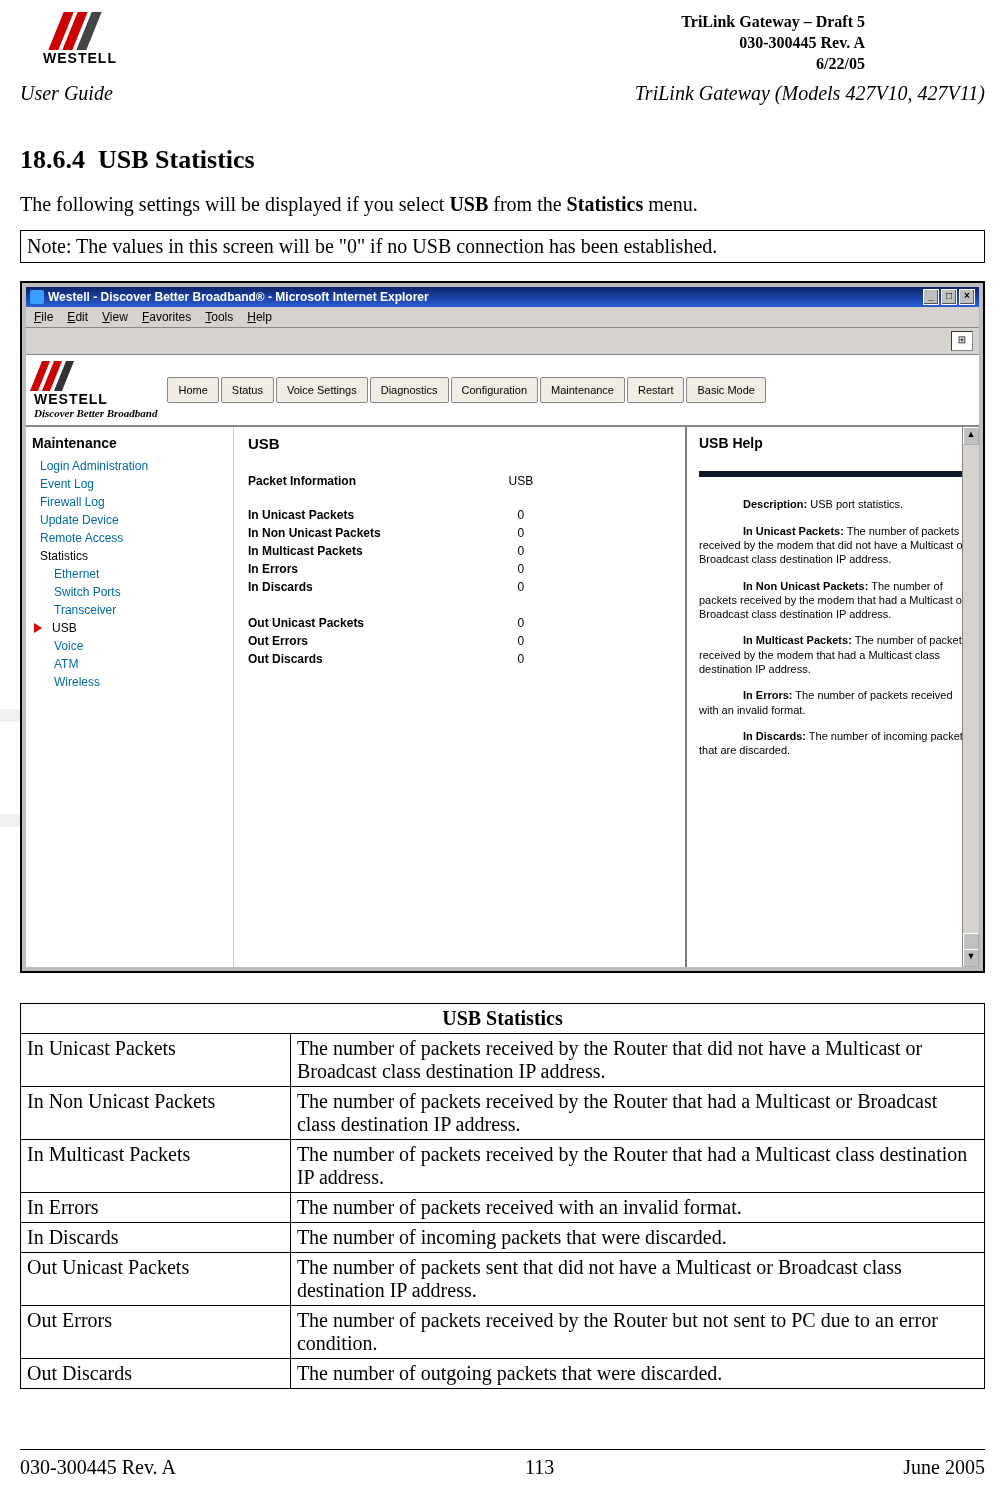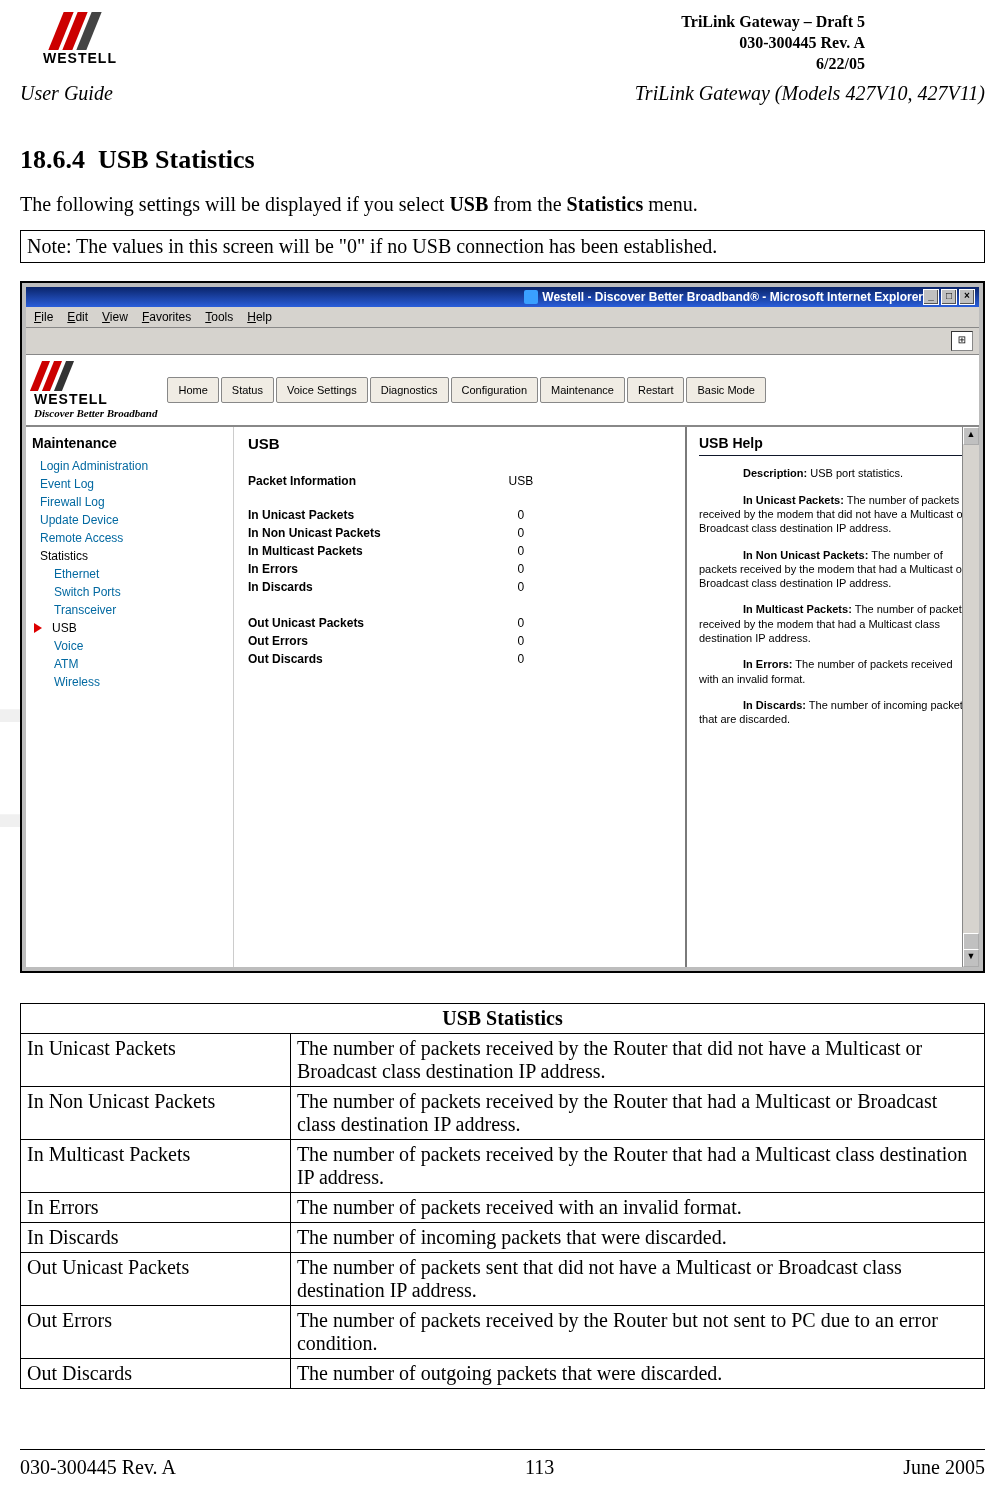--- a/index.html
+++ b/index.html
@@ -101,21 +101,21 @@
   .ie-window { font-family: Tahoma, Arial, sans-serif; font-size: 12px; background:#bdbdbd; }
   .ie-titlebar {
     background: linear-gradient(#0a246a,#2a5eda);
     color:#fff;
     height:20px;
     display:flex;
     align-items:center;
     padding:0 4px;
     font-weight: bold;
     font-size: 12px;
-    justify-content: flex-end;
+    justify-content: space-between;
   }
   .ie-titlebar .left { display:flex; align-items:center; gap:4px; }
   .ie-titlebar .e-icon {
     width:14px;height:14px;background:#3aa0ff;border-radius:2px;display:inline-block;
   }
   .ie-titlebar .btns { display:flex; gap:2px; }
   .ie-titlebar .btns span {
     width:14px;height:14px;background:#c0c0c0;border:1px solid #fff;
     box-shadow: inset -1px -1px #555;
     display:inline-block;
@@ -165,21 +165,21 @@
   }
   .content { flex:1;padding:8px 14px;font-family:Arial,sans-serif; }
   .content .hd { font-weight:bold;font-size:15px;margin-bottom:18px; }
   .ptbl { width:70%;font-size:12px;border-collapse:collapse; }
   .ptbl .th1{font-weight:bold;padding:4px 0;}
   .ptbl .th2{font-weight:normal;text-align:center;padding:4px 0;}
   .ptbl td{padding:2px 0;}
   .ptbl .lbl{font-weight:bold;}
   .ptbl .val{text-align:center;font-feature-settings:"tnum";}
   .helpcol { width:270px;border-left:2px double #7a7a7a;padding:8px 10px 8px 12px;font-size:11px;font-family:Arial,sans-serif; background:#fff; position:relative;}
-  .helpcol .hd{ font-weight:bold;font-size:14px;margin-bottom:10px;border-bottom:1px solid #0f172a;padding-bottom:4px; }
+  .helpcol .hd{ font-weight:bold;font-size:14px;margin-bottom:20px;border-bottom:6px solid #0f172a;padding-bottom:20px; }
   .helpcol p{margin:0 0 12px 0;line-height:1.3;}
   .helpcol b{font-weight:bold;margin-left:44px;}
   .vscroll{position:absolute;right:0;top:0;bottom:0;width:16px;background:#d6d3ce;border-left:1px solid #888;}
   .vscroll .arr{height:16px;background:#c0c0c0;border:1px outset #fff;font-size:9px;text-align:center;line-height:12px;}
   .vscroll .thumb{position:absolute;bottom:16px;left:0;right:0;height:16px;background:#c0c0c0;border:1px outset #fff;}
   
   .def-table {
     width:100%;
     border-collapse:collapse;
     margin-top:30px;

